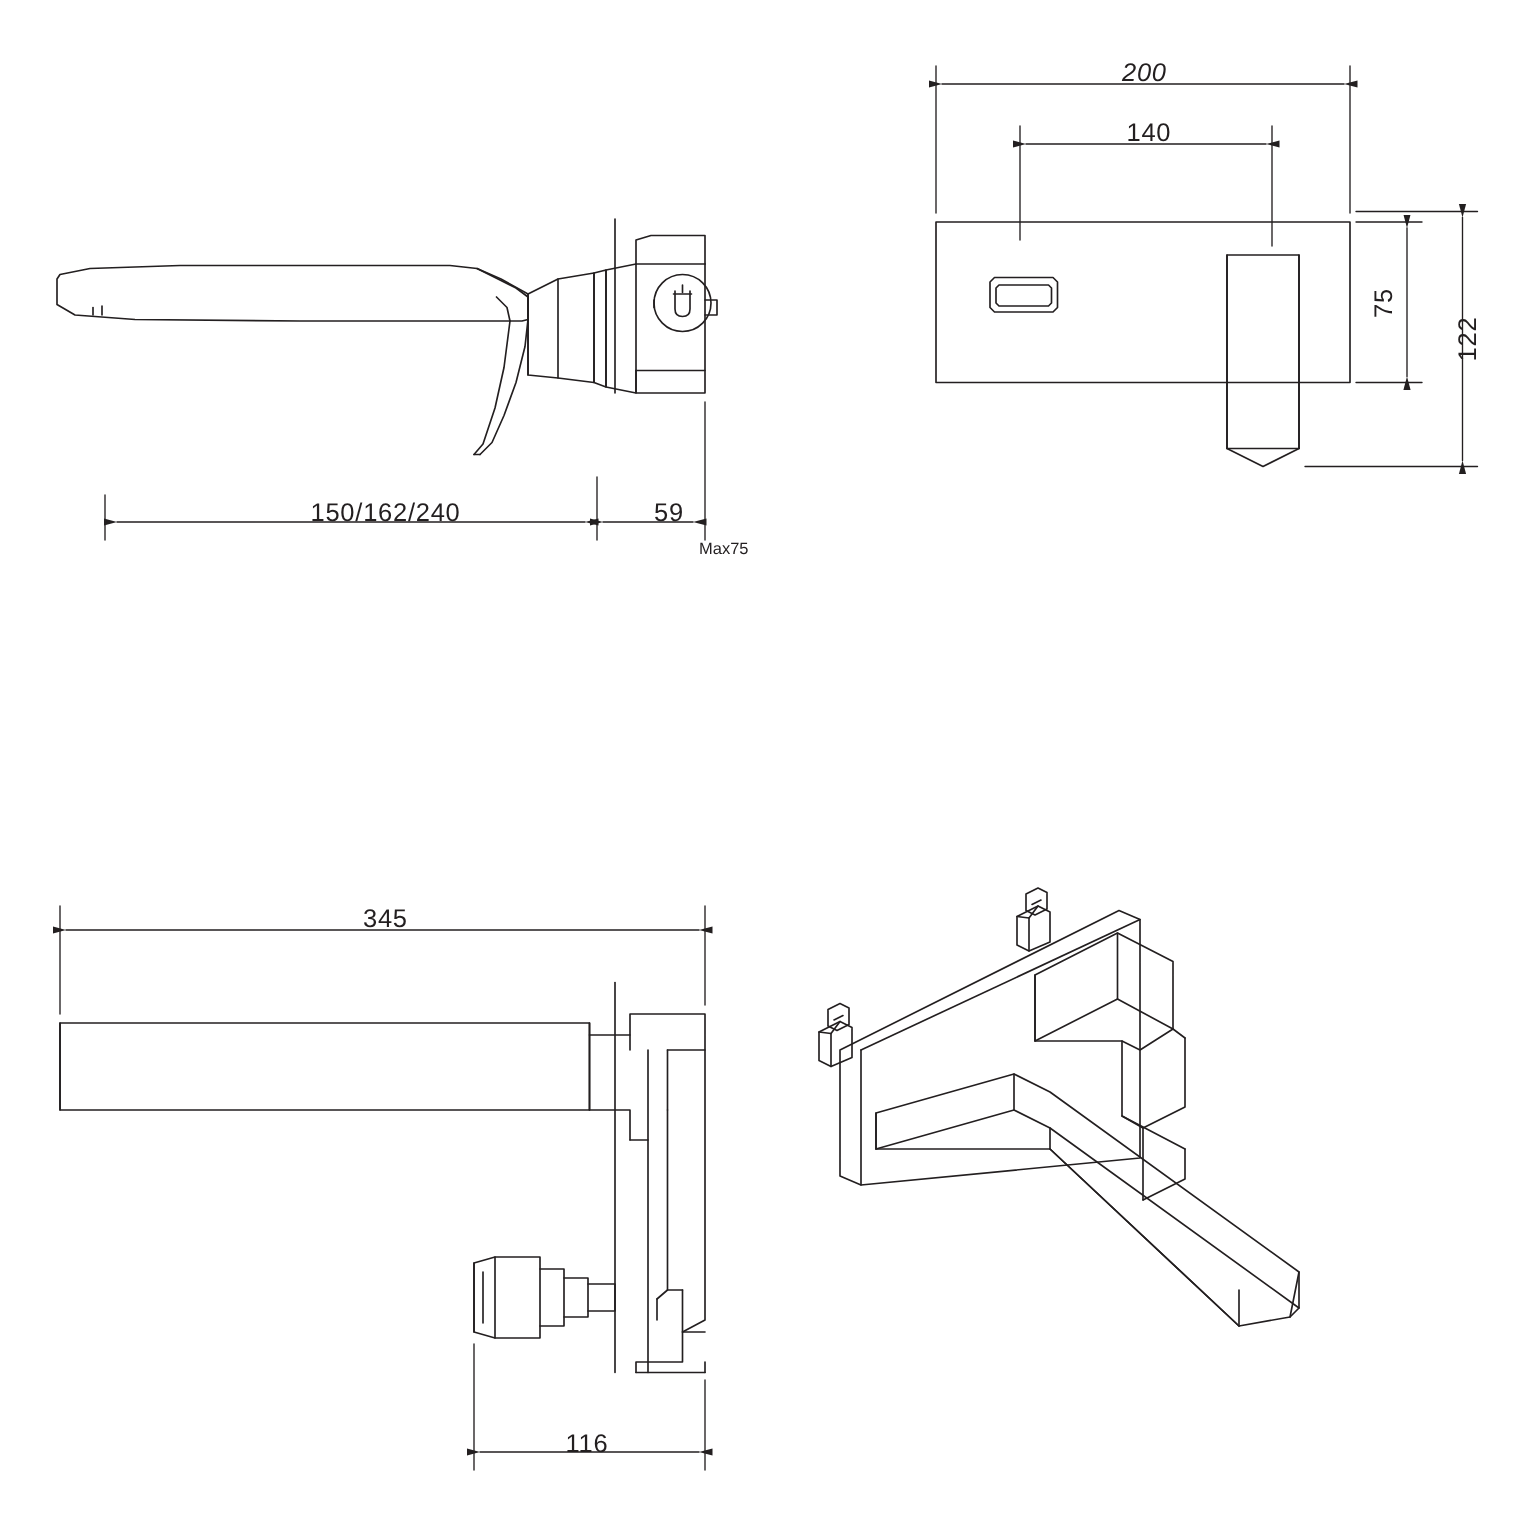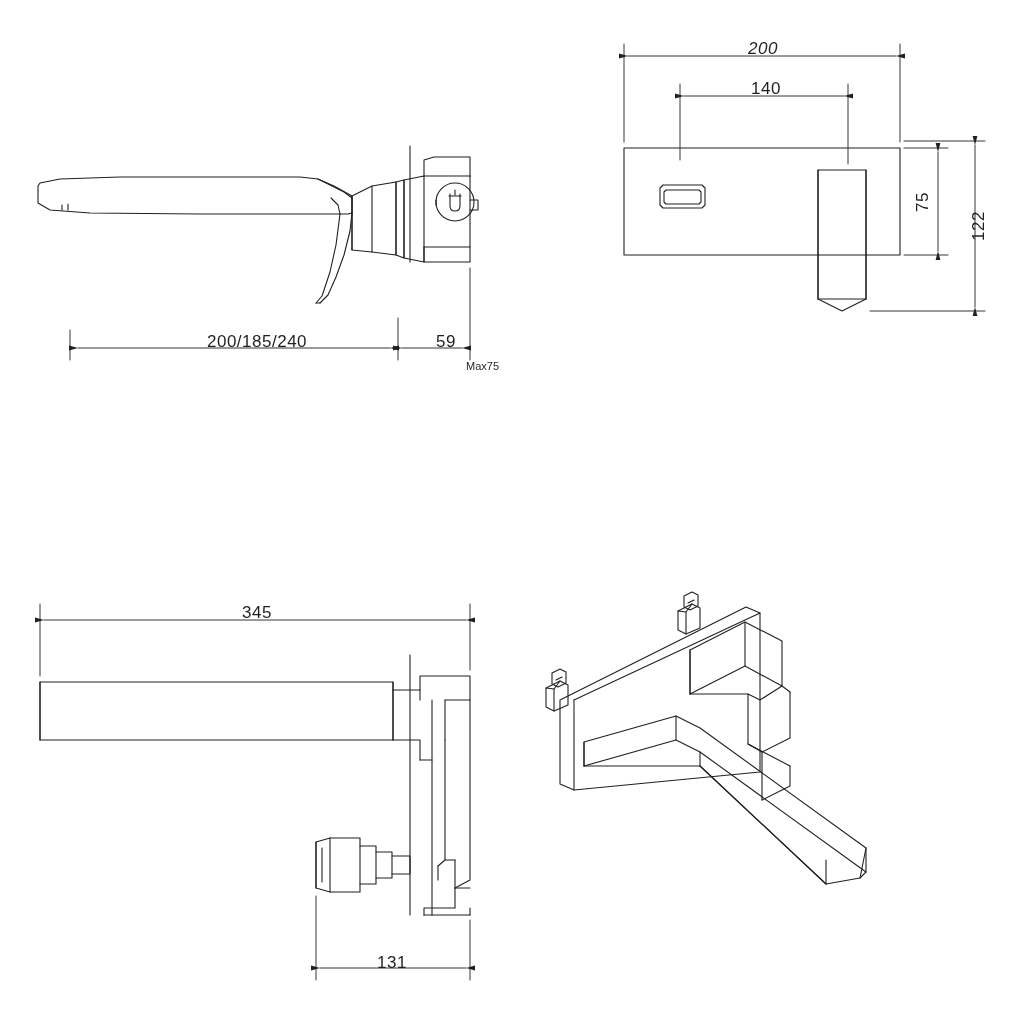--- a/index.html
+++ b/index.html
@@ -213,24 +213,24 @@
       <path d="M676,716 L676,740 L584,766"></path>
       <path d="M676,740 L700,752 L700,766"></path>
       <path d="M700,752 L866,872"></path>
       <path d="M866,848 L866,872 L860,878"></path>
       <path d="M826,884 L826,860"></path>
       <path d="M700,766 L826,884"></path>
     </g>
   </g>
 </svg>
 
-<div class="dim-label" style="left:207px; top:332px;">200/185/240</div>
+<div class="dim-label" style="left:207px; top:332px;">150/162/240</div>
 <div class="dim-label" style="left:436px; top:332px;">59</div>
 <div class="dim-label small" style="left:425px; top:360px;padding-left:41px;">Max75</div>
 
 <div class="dim-label" style="left:748px; top:39px;font-style:italic;">200</div>
 <div class="dim-label" style="left:751px; top:79px;">140</div>
 
 <div class="dim-label rot90" style="left:903px; top:192px; width:40px; text-align:center;">75</div>
 <div class="dim-label rot90" style="left:954px; top:216px; width:50px; text-align:center;">122</div>
 
 <div class="dim-label" style="left:242px; top:603px;">345</div>
-<div class="dim-label" style="left:377px; top:953px;">131</div>
+<div class="dim-label" style="left:377px; top:953px;">116</div>
 
 </body></html>

